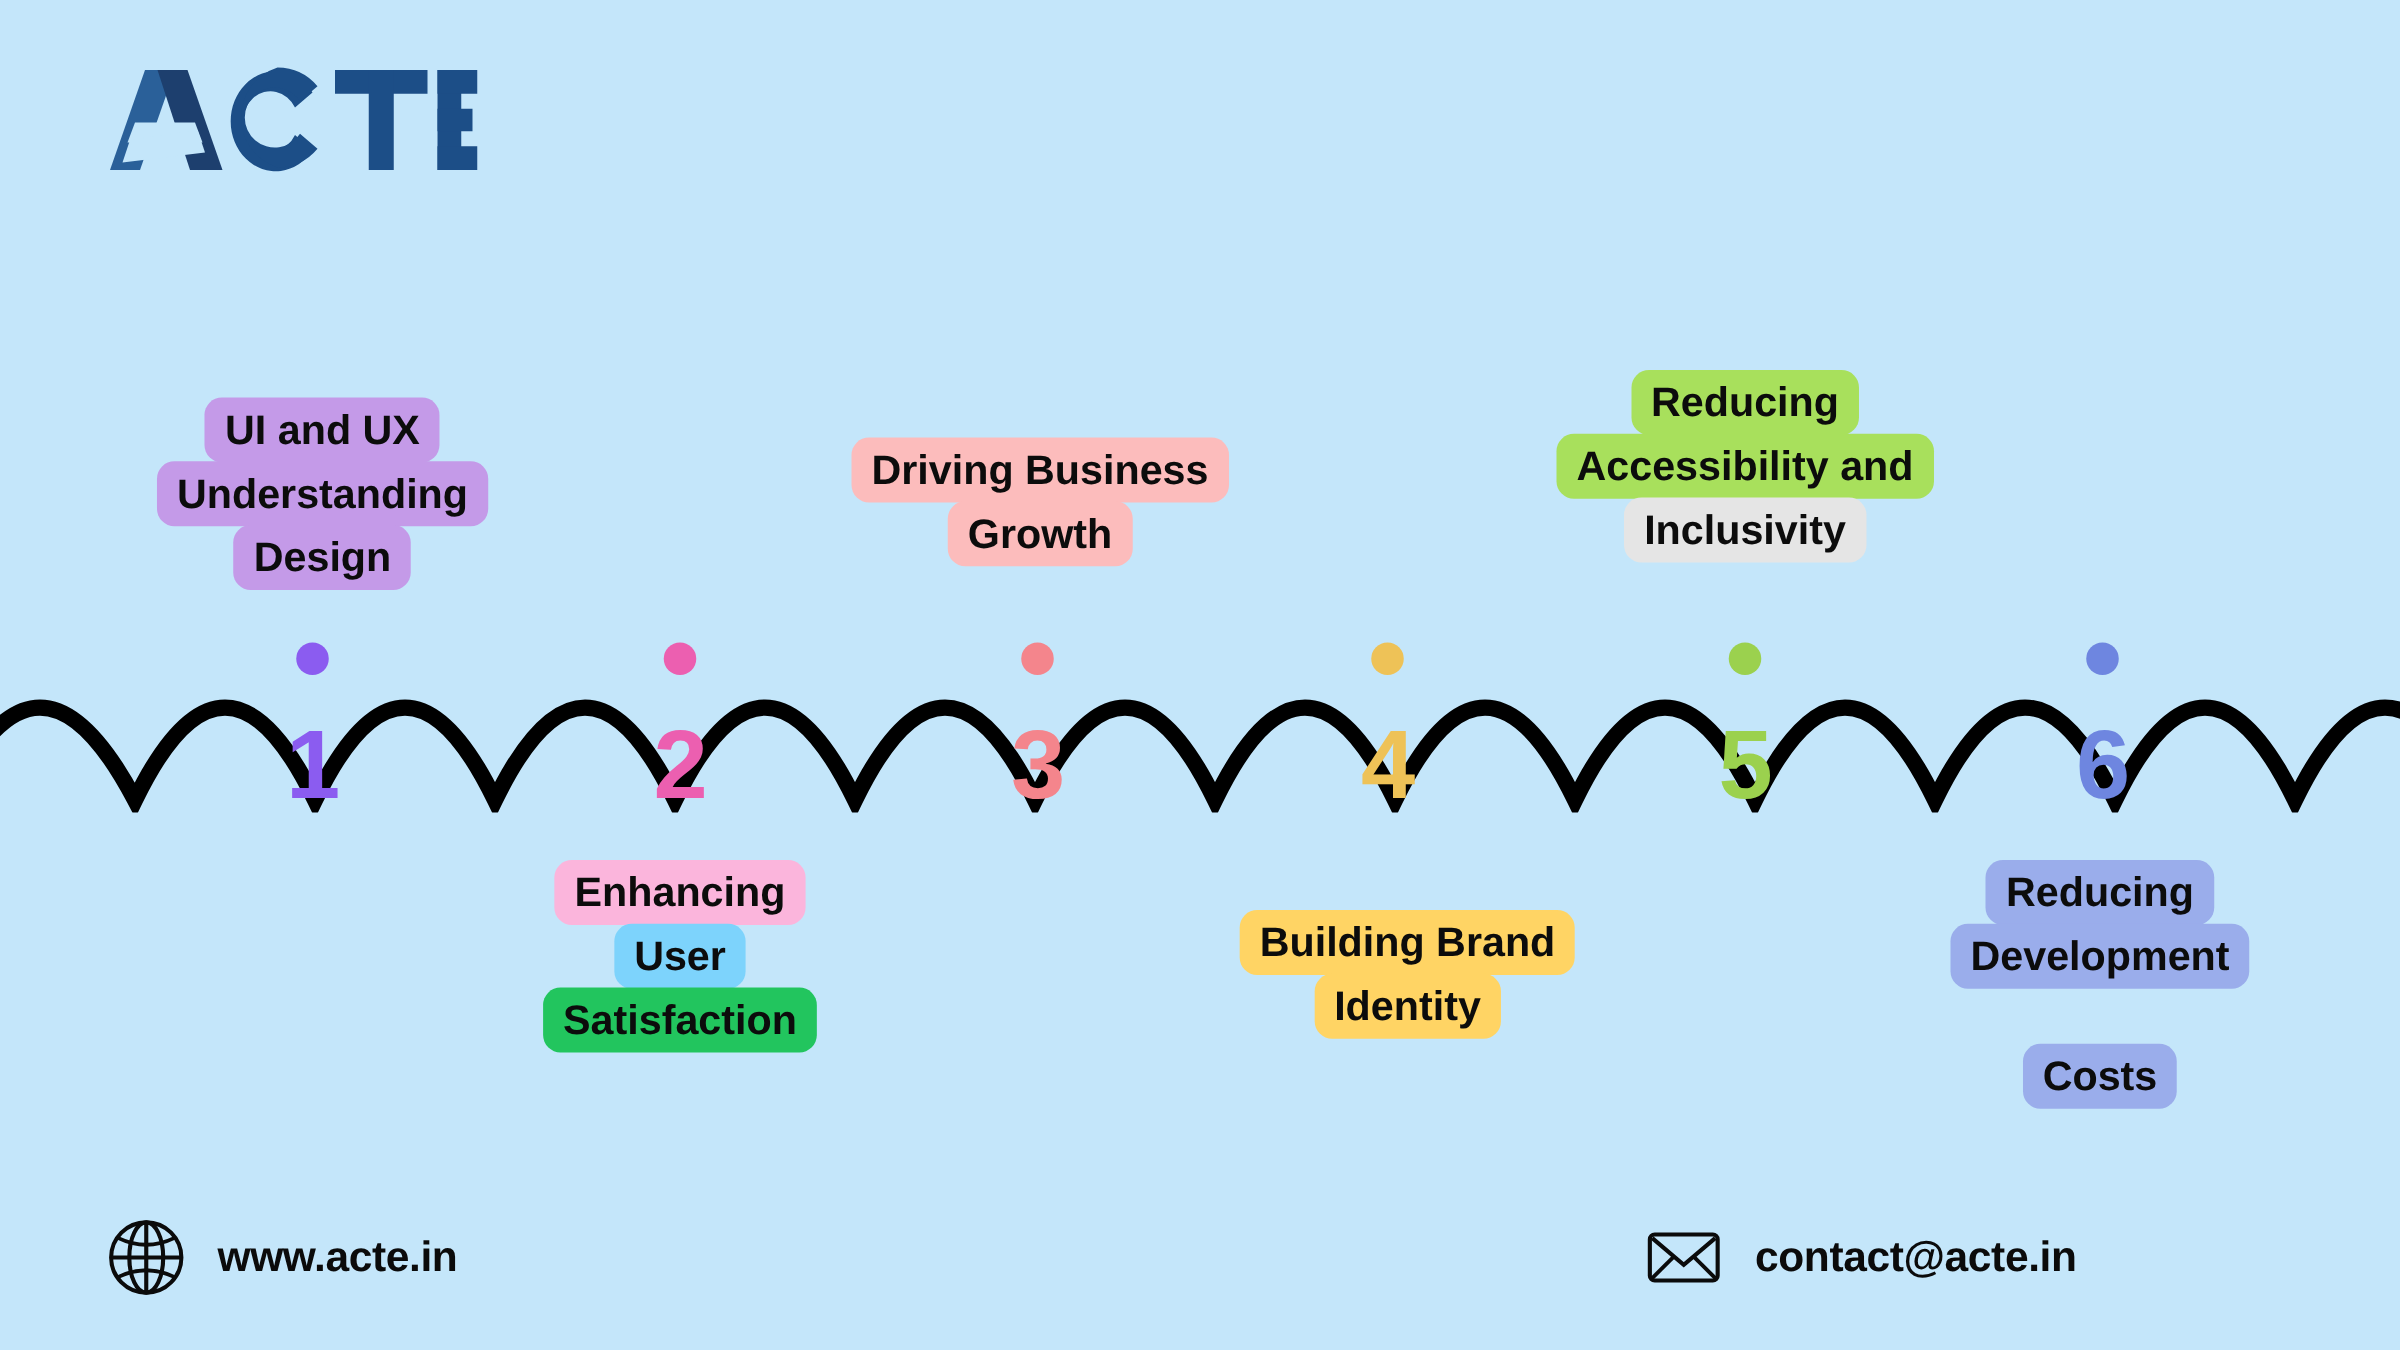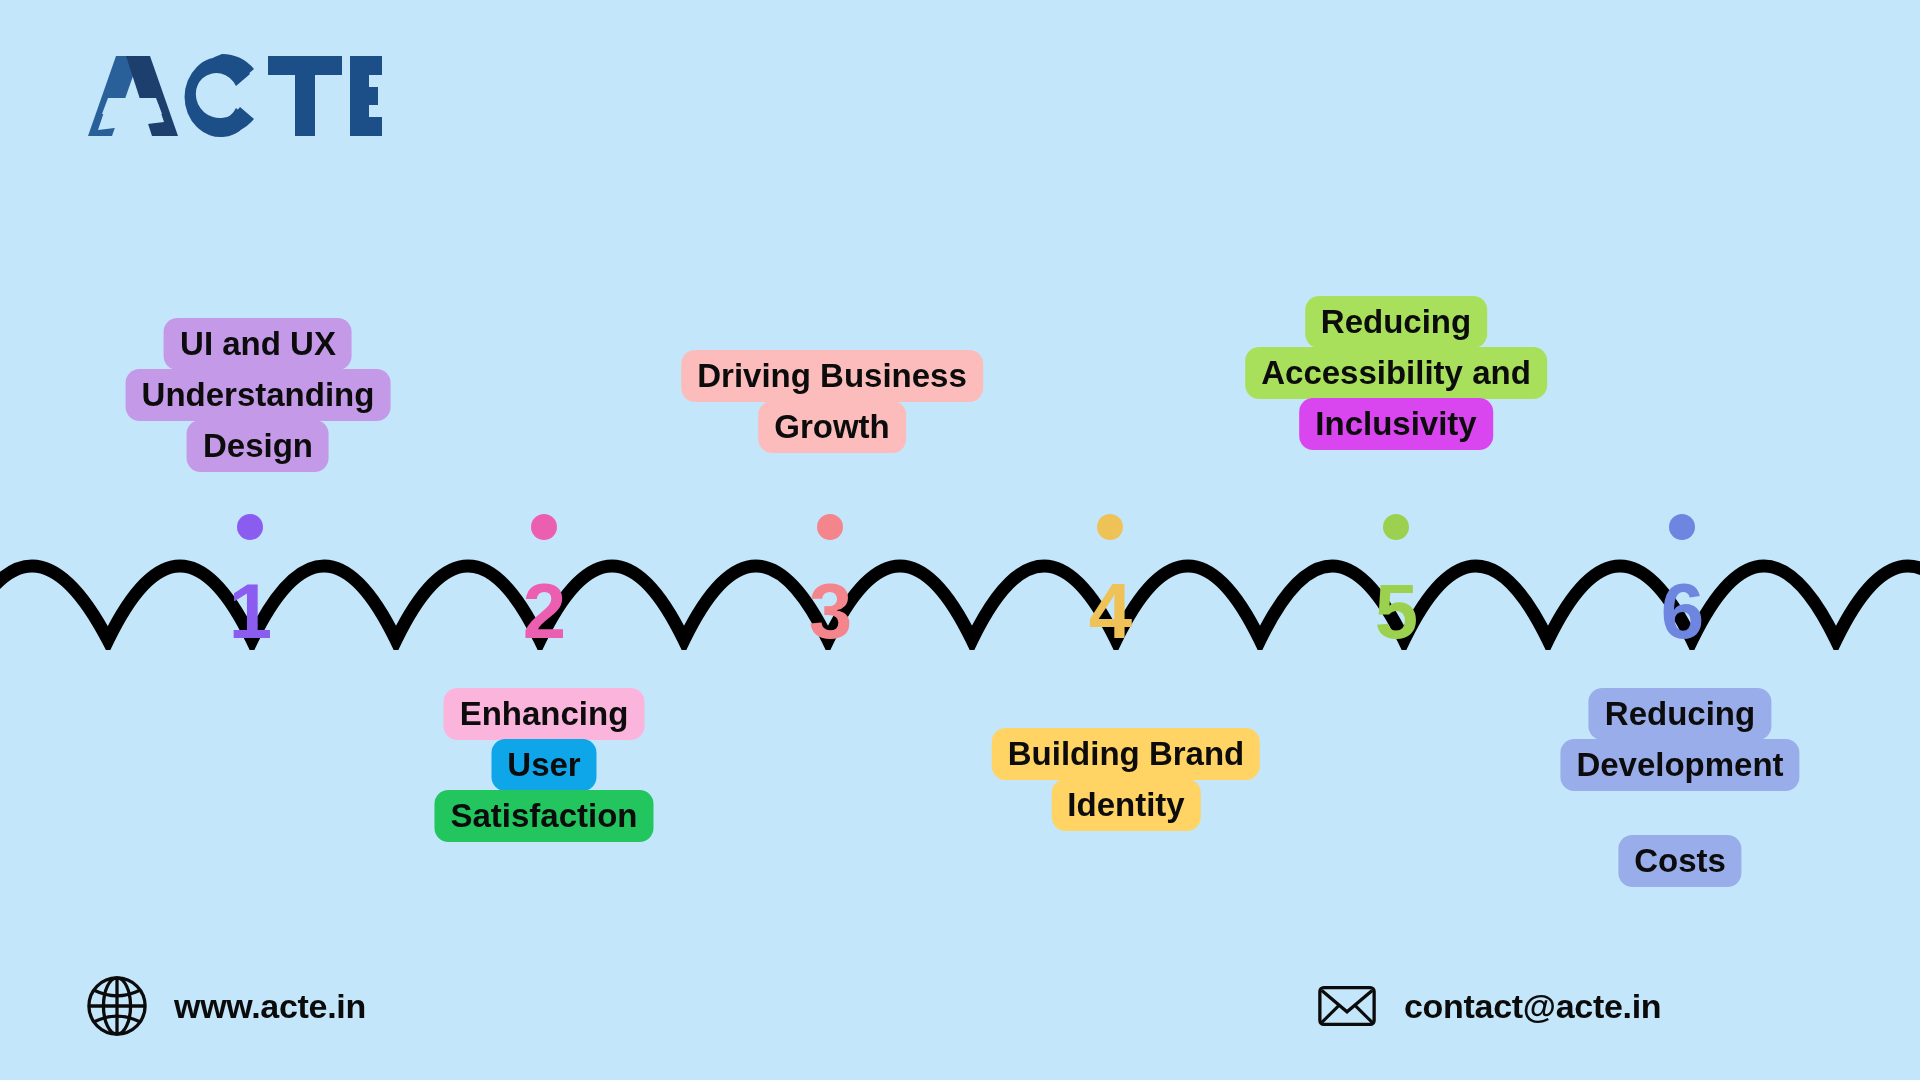--- a/index.html
+++ b/index.html
@@ -172,38 +172,38 @@
   <div class="num" style="left:1682px; top:572px; color:#6e86e0;">6</div>
 
   <div class="label" style="left:258px; top:318px;">
     <span class="line" style="background:#c49ae8;">UI and UX</span>
     <span class="line" style="background:#c49ae8;">Understanding</span>
     <span class="line" style="background:#c49ae8;">Design</span>
   </div>
 
   <div class="label below" style="left:544px; top:688px;">
     <span class="line" style="background:#fbb5dc;">Enhancing</span>
-    <span class="line" style="background:#0ea5e9;">User</span>
+    <span class="line" style="background:#7dd3fc;">User</span>
     <span class="line" style="background:#22c55e;">Satisfaction</span>
   </div>
 
   <div class="label" style="left:832px; top:350px;">
     <span class="line" style="background:#fcbcbc;">Driving Business</span>
     <span class="line" style="background:#fcbcbc;">Growth</span>
   </div>
 
   <div class="label below" style="left:1126px; top:728px;">
     <span class="line" style="background:#ffd464;">Building Brand</span>
     <span class="line" style="background:#ffd464;">Identity</span>
   </div>
 
   <div class="label" style="left:1396px; top:296px;">
     <span class="line" style="background:#a8e05c;">Reducing</span>
     <span class="line" style="background:#a8e05c;">Accessibility and</span>
-    <span class="line" style="background:#d946ef;">Inclusivity</span>
+    <span class="line" style="background:#e5e5e5;">Inclusivity</span>
   </div>
 
   <div class="label below" style="left:1680px; top:688px;">
     <span class="line" style="background:#9aadeb;">Reducing</span>
     <span class="line" style="background:#9aadeb;">Development</span>
     <span class="line" style="background:#9aadeb;margin-top:44px;">Costs</span>
   </div>
 
   <div class="footer-item" id="footer-web">
     <span class="ficon">

